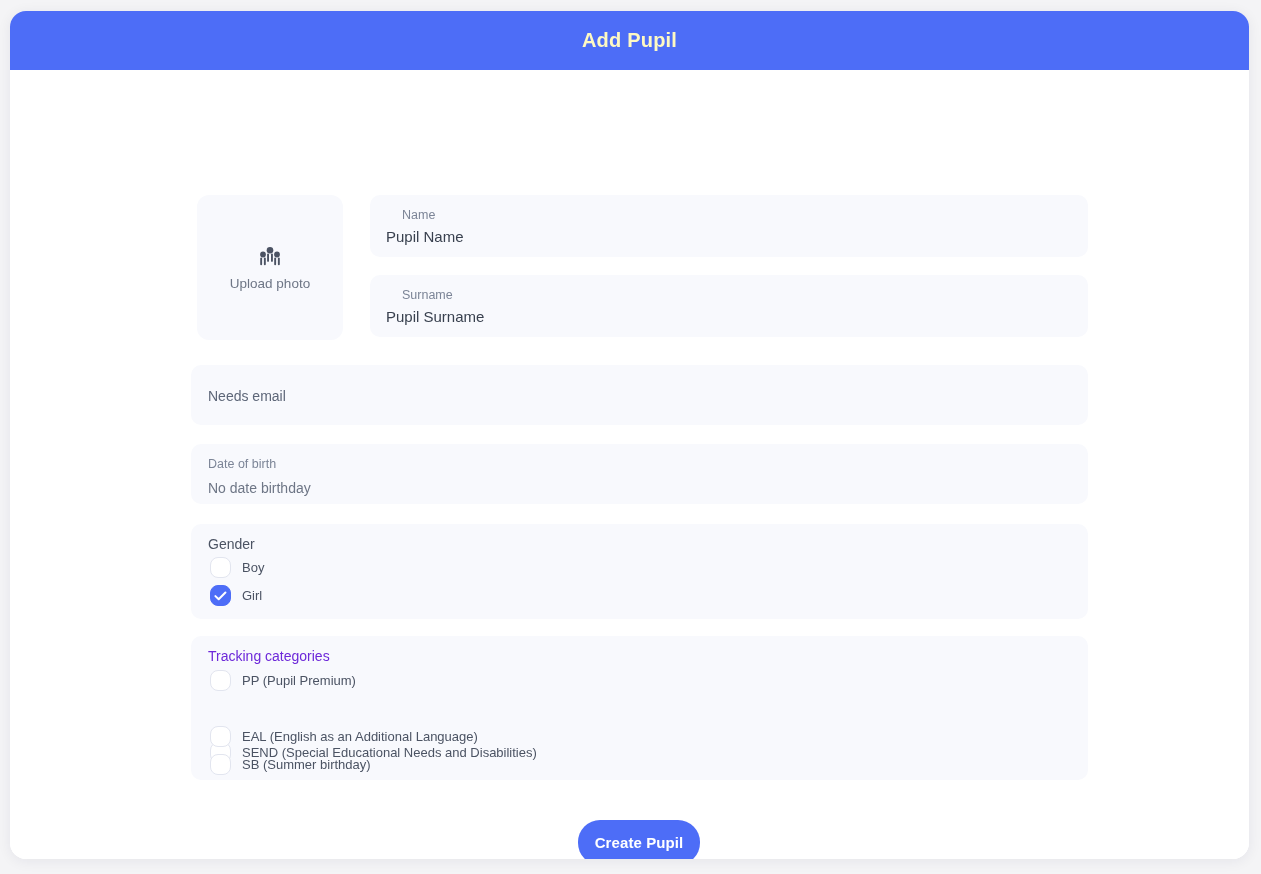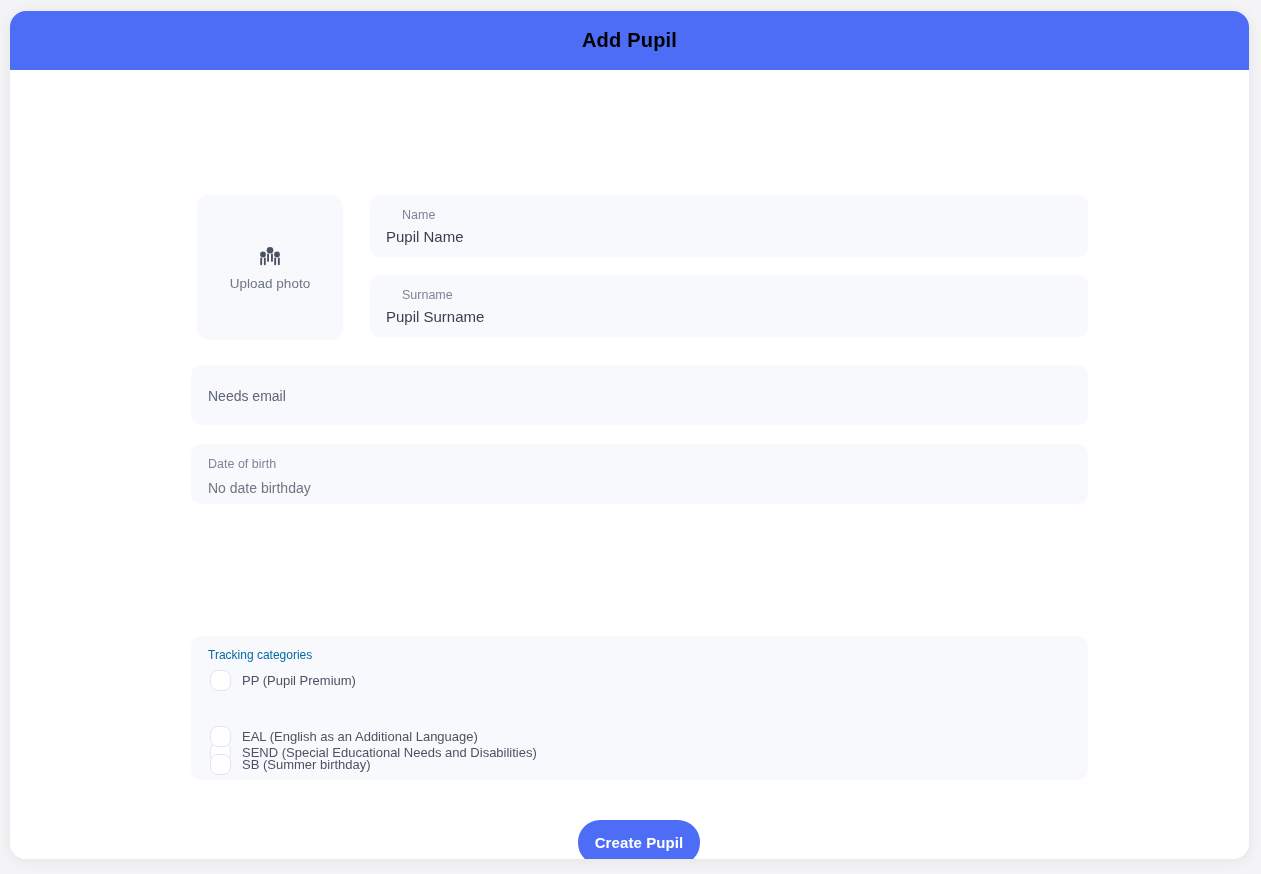--- a/index.html
+++ b/index.html
@@ -28,21 +28,21 @@
   .modal-header {
     width: 100%;
     height: 59px;
     background: #4d6df7;
     display: flex;
     align-items: center;
     justify-content: center;
   }
 
   .modal-title {
-    color: #000000;
+    color: #fef9c3;
     font-size: 20px;
     font-weight: bold;
     letter-spacing: 0.2px;
   }
 
   .modal-body {
     position: relative;
     width: 100%;
     height: 789px;
     background: #ffffff;
@@ -119,21 +119,21 @@
   #gender-field { left: 181px; top: 454px; width: 897px; height: 95px; }
   #gender-field .section-title {
     position: absolute; left: 17px; top: 13px;
     font-size: 14px; color: #4b5363; line-height: 1;
   }
 
   
   #tracking-field { left: 181px; top: 566px; width: 897px; height: 144px; }
   #tracking-field .section-title {
     position: absolute; left: 17px; top: 13px;
-    font-size: 12px; color: #0369a1; line-height: 1;
+    font-size: 14px; color: #6d28d9; line-height: 1;
   }
 
   
   .check-row {
     position: absolute;
     display: flex;
     align-items: center;
     cursor: pointer;
   }
   .checkbox {
@@ -229,20 +229,39 @@
 
     <div class="field" id="parent-email-field">
       <span class="field-placeholder">Needs email</span>
     </div>
 
     <div class="field" id="dob-field">
       <span class="field-label">Date of birth</span>
       <span class="field-value">No date birthday</span>
     </div>
 
+    <div class="field" id="gender-field">
+      <span class="section-title">Gender</span>
+
+      <div class="check-row gender-row-0">
+        <span class="checkbox">
+          
+        </span>
+        <span class="check-label">Boy</span>
+      </div>
+
+      <div class="check-row gender-row-1">
+        <span class="checkbox checked">
+          <svg width="13" height="10" viewBox="0 0 13 10" fill="none" xmlns="http://www.w3.org/2000/svg">
+            <path d="M1.4 5.1L4.7 8.3L11.4 1.5" stroke="#ffffff" stroke-width="2" stroke-linecap="round" stroke-linejoin="round"></path>
+          </svg>
+        </span>
+        <span class="check-label">Girl</span>
+      </div>
+    </div>
 
     <div class="field" id="tracking-field">
       <span class="section-title">Tracking categories</span>
 
       <div class="check-row tracking-row-0">
         <span class="checkbox">
           
         </span>
         <span class="check-label">PP (Pupil Premium)</span>
       </div>

